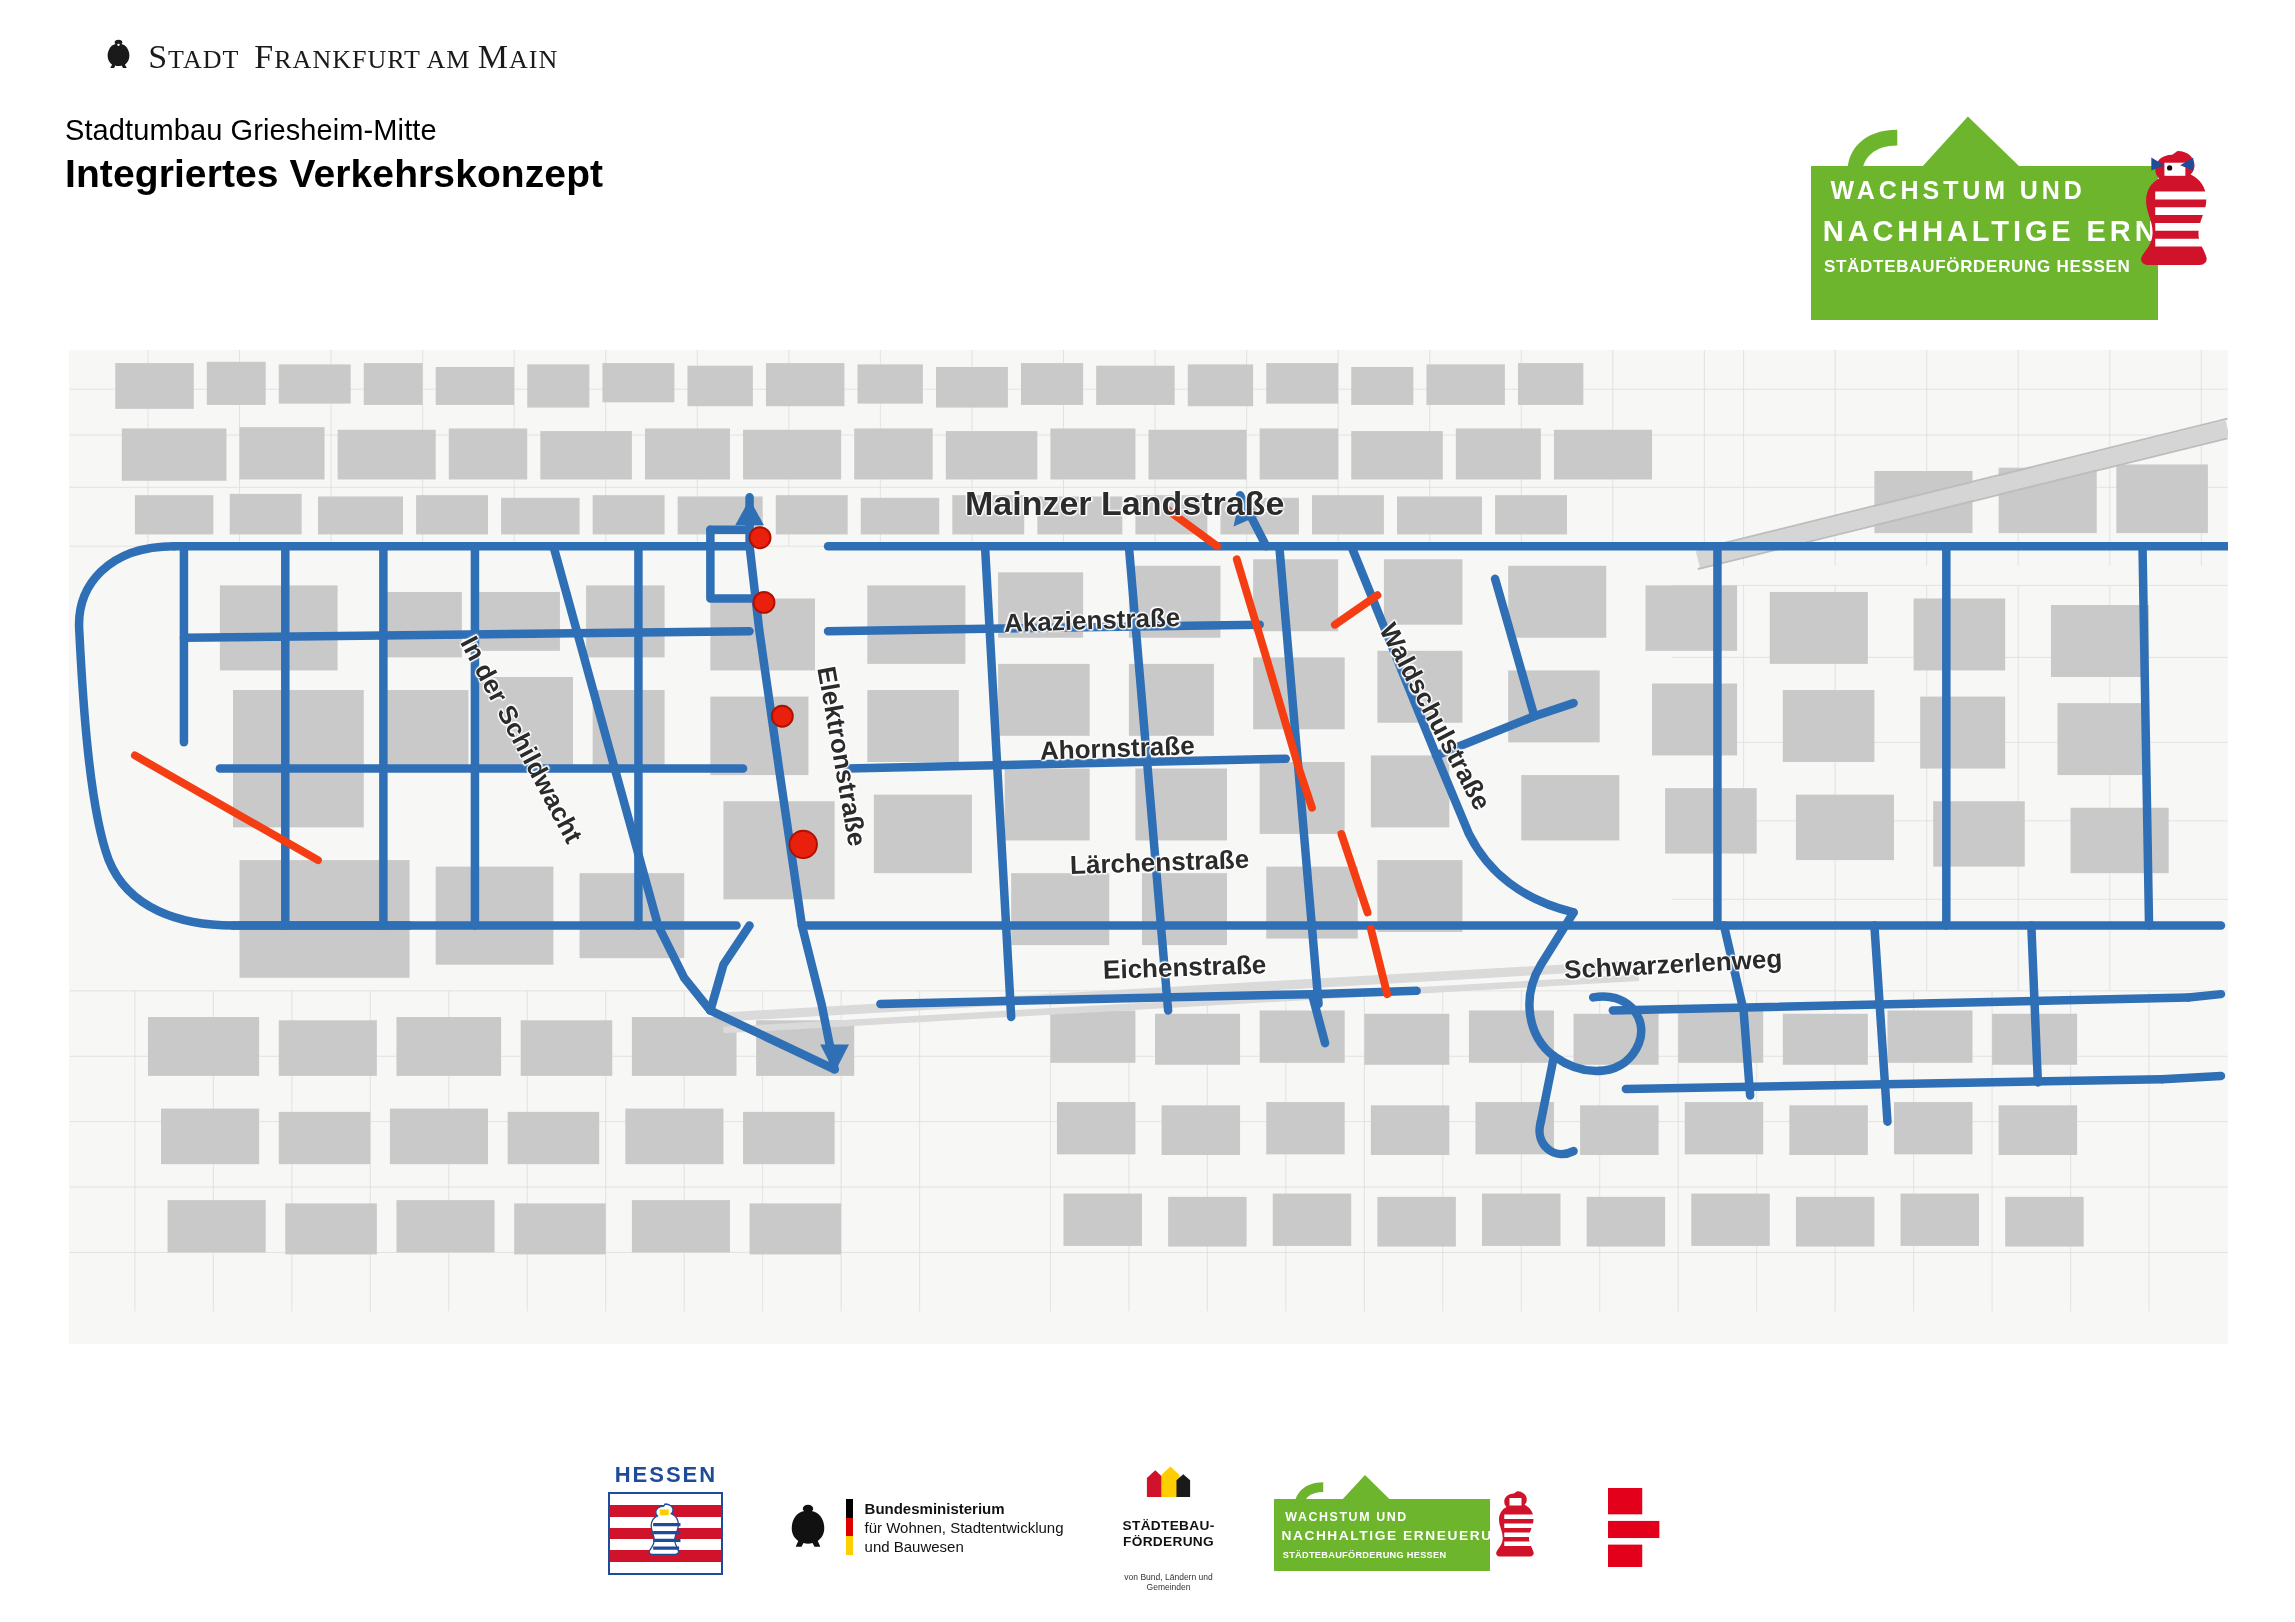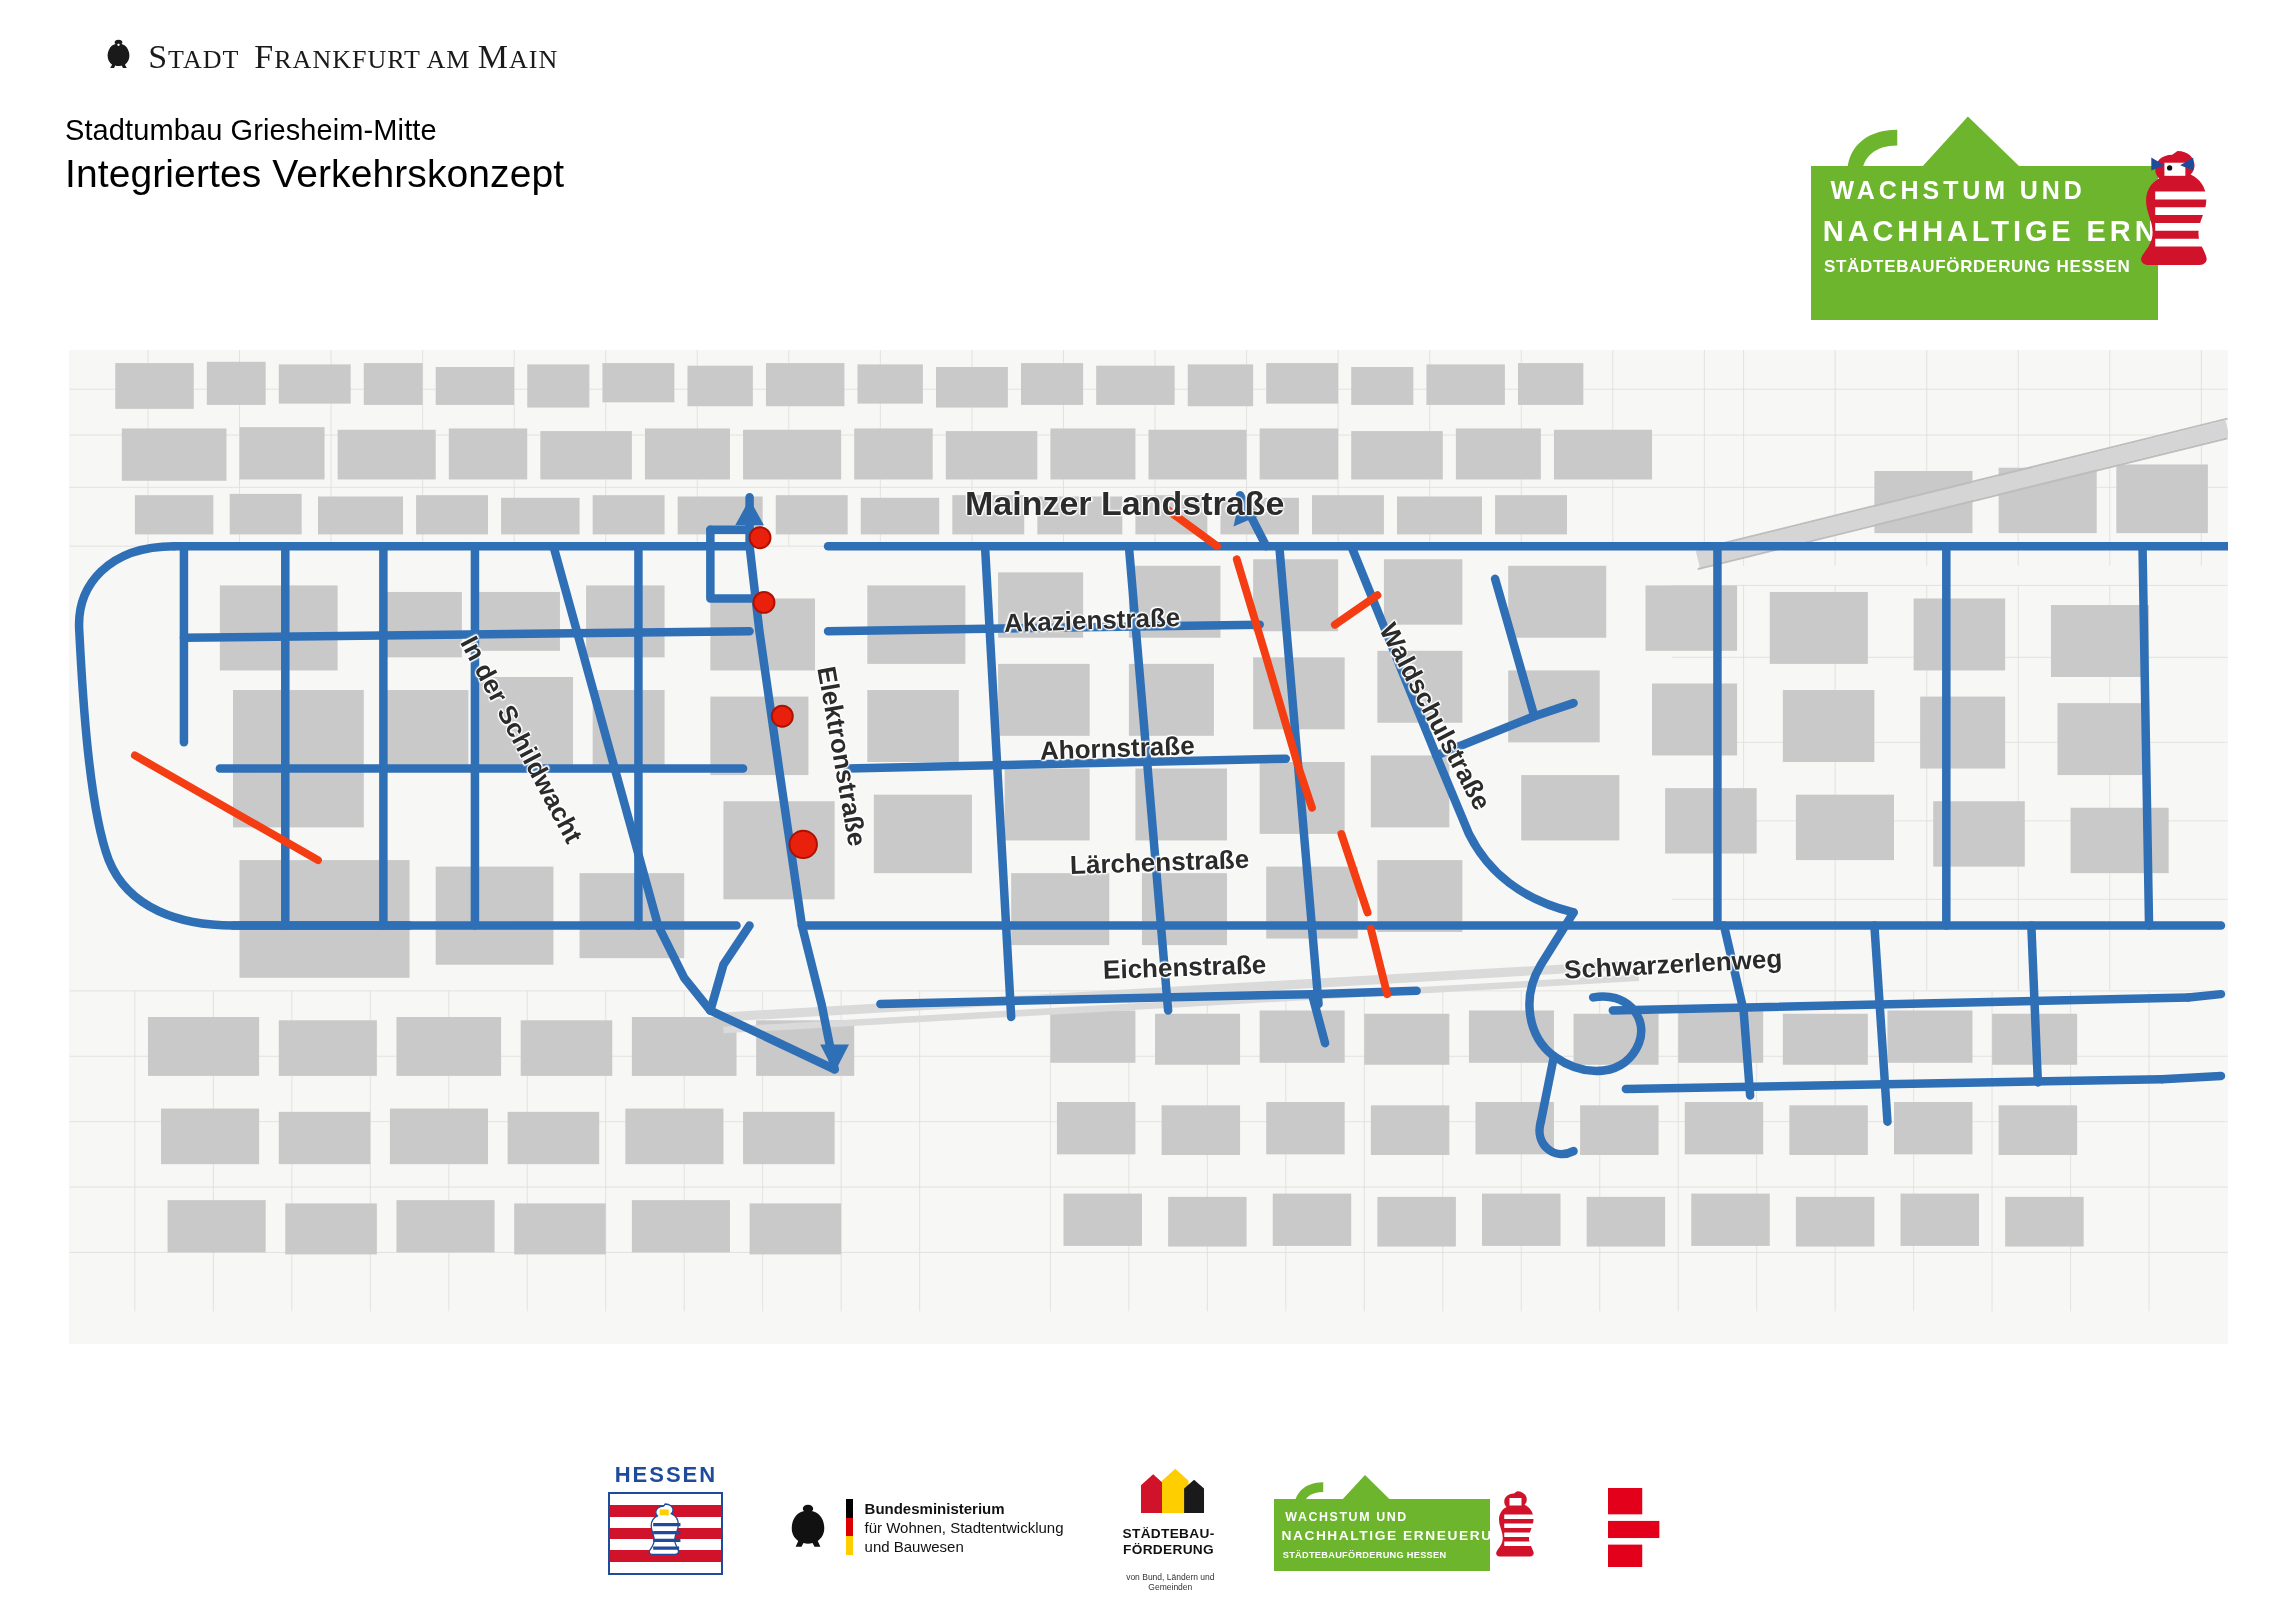--- a/index.html
+++ b/index.html
@@ -47,21 +47,21 @@
   }
   .title-sub {
     font-size: 29px;
     font-weight: normal;
     color: #000;
     margin: 0 0 5.2px 0;
     letter-spacing: 0.1px;
   }
   .title-main {
     font-size: 39px;
-    font-weight: normal;
+    font-weight: bold;
     color: #000;
     margin: 0 0 30px 0;
     letter-spacing: 0.1px;
   }
   .title-second {
     font-size: 39px;
     font-weight: bold;
     color: #000;
     margin: 0;
     letter-spacing: 0.1px;
@@ -208,22 +208,22 @@
         #ffffff 57.2% 71.5%, #d0122a 71.5% 85.8%,
         #ffffff 85.8% 100%);
     display: flex;
     align-items: center;
     justify-content: center;
   }
 
   .staedtebau {
     display: flex;
     flex-direction: column;
-    align-items: flex-end;
-    gap: 13px;
+    align-items: center;
+    gap: 21px;
   }
   .staedtebau .houses { height: 60px; }
   .staedtebau .sb1 {
     font-size: 13.7px;
     font-weight: bold;
     color: #111;
     letter-spacing: 0.3px;
     text-align: center;
     line-height: 1.2;
   }

